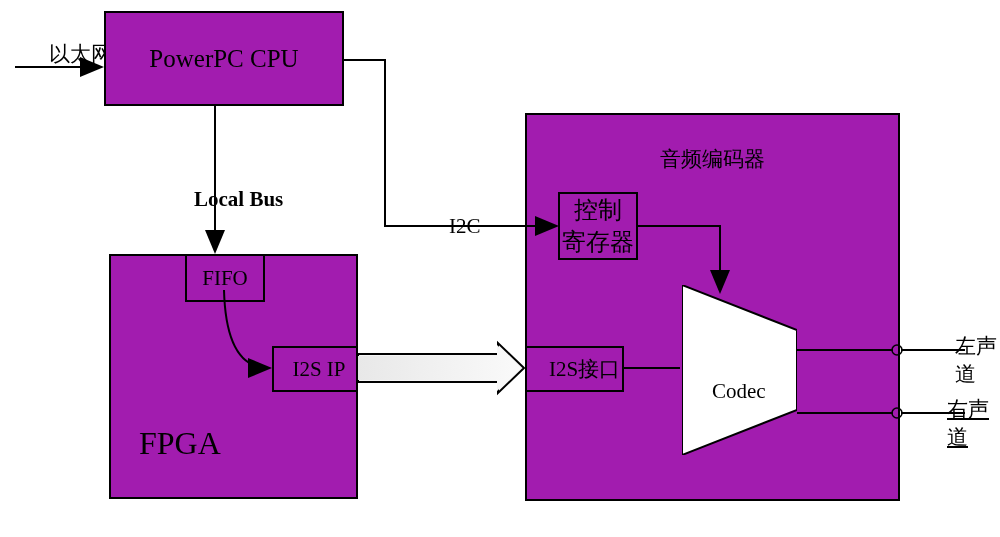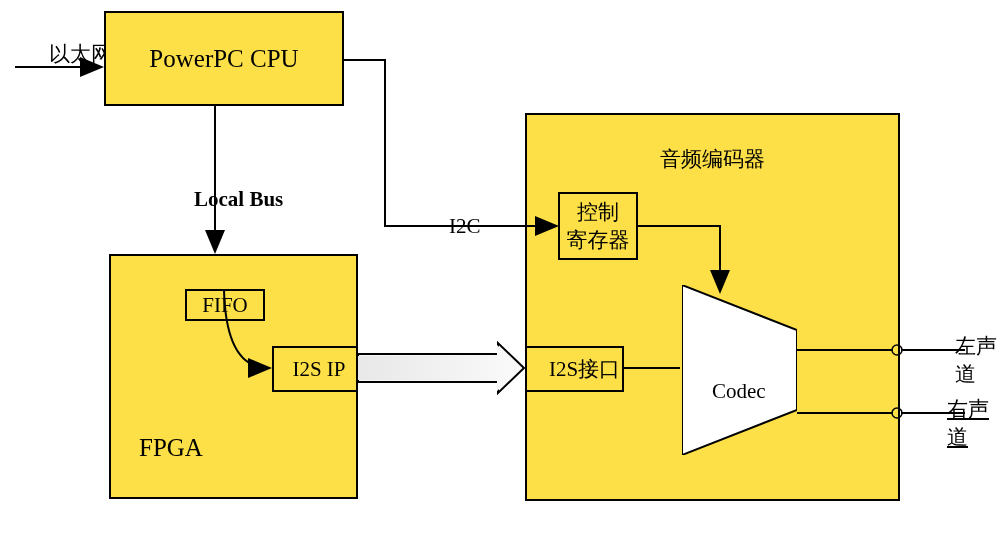--- a/index.html
+++ b/index.html
@@ -11,21 +11,21 @@
       width: 1000px;
       height: 537px;
       position: relative;
       background: #fff;
       font-family: "SimSun", "Times New Roman", serif;
       font-size: 21px;
     }
     .box {
       position: absolute;
       border: 2px solid #000;
-      background: #fde047;
+      background: #a21caf;
       display: flex;
       align-items: center;
       justify-content: center;
     }
     .label {
       position: absolute;
       margin-left: 34px;
     }
     svg.overlay {
       position: absolute;
@@ -43,36 +43,36 @@
 
 <div class="box" style="left:104px; top:11px; width:240px; height:95px;">
   <span style="font-size:25px;">PowerPC CPU</span>
 </div>
 
 <div class="label" style="left:160px; top:187px;font-weight:bold;">Local Bus</div>
 
 <div class="label" style="left:415px; top:214px;">I2C</div>
 
 <div class="box" style="left:109px; top:254px; width:249px; height:245px; justify-content:flex-start; align-items:flex-end; padding:0 0 35px 28px;">
-  <span style="font-size:25px;">FPGA</span>
+  <span style="font-size:32px;">FPGA</span>
 </div>
 
-<div class="box" style="left:185px; top:254px; width:80px; height:32px;margin-top:35px;">
+<div class="box" style="left:185px; top:254px; width:80px; height:48px;">
   <span>FIFO</span>
 </div>
 
 <div class="box" style="left:272px; top:346px; width:86px; height:46px;padding-left:8px;">
   <span>I2S IP</span>
 </div>
 
 <div class="box" style="left:525px; top:113px; width:375px; height:388px; justify-content:center; align-items:flex-start; padding-top:30px;">
   <span>音频编码器</span>
 </div>
 
-<div class="box" style="left:558px; top:192px; width:80px; height:68px; flex-direction:column; font-size:21px;">
+<div class="box" style="left:558px; top:192px; width:80px; height:68px; flex-direction:column; font-size:24px;">
   <span>控制</span>
   <span>寄存器</span>
 </div>
 
 <div class="box" style="left:525px; top:346px; width:99px; height:46px;padding-left:20px;">
   <span>I2S接口</span>
 </div>
 
 <div style="position:absolute; left:682px; top:285px; width:115px; height:170px;">
   <svg width="115" height="170" viewBox="0 0 115 170">

